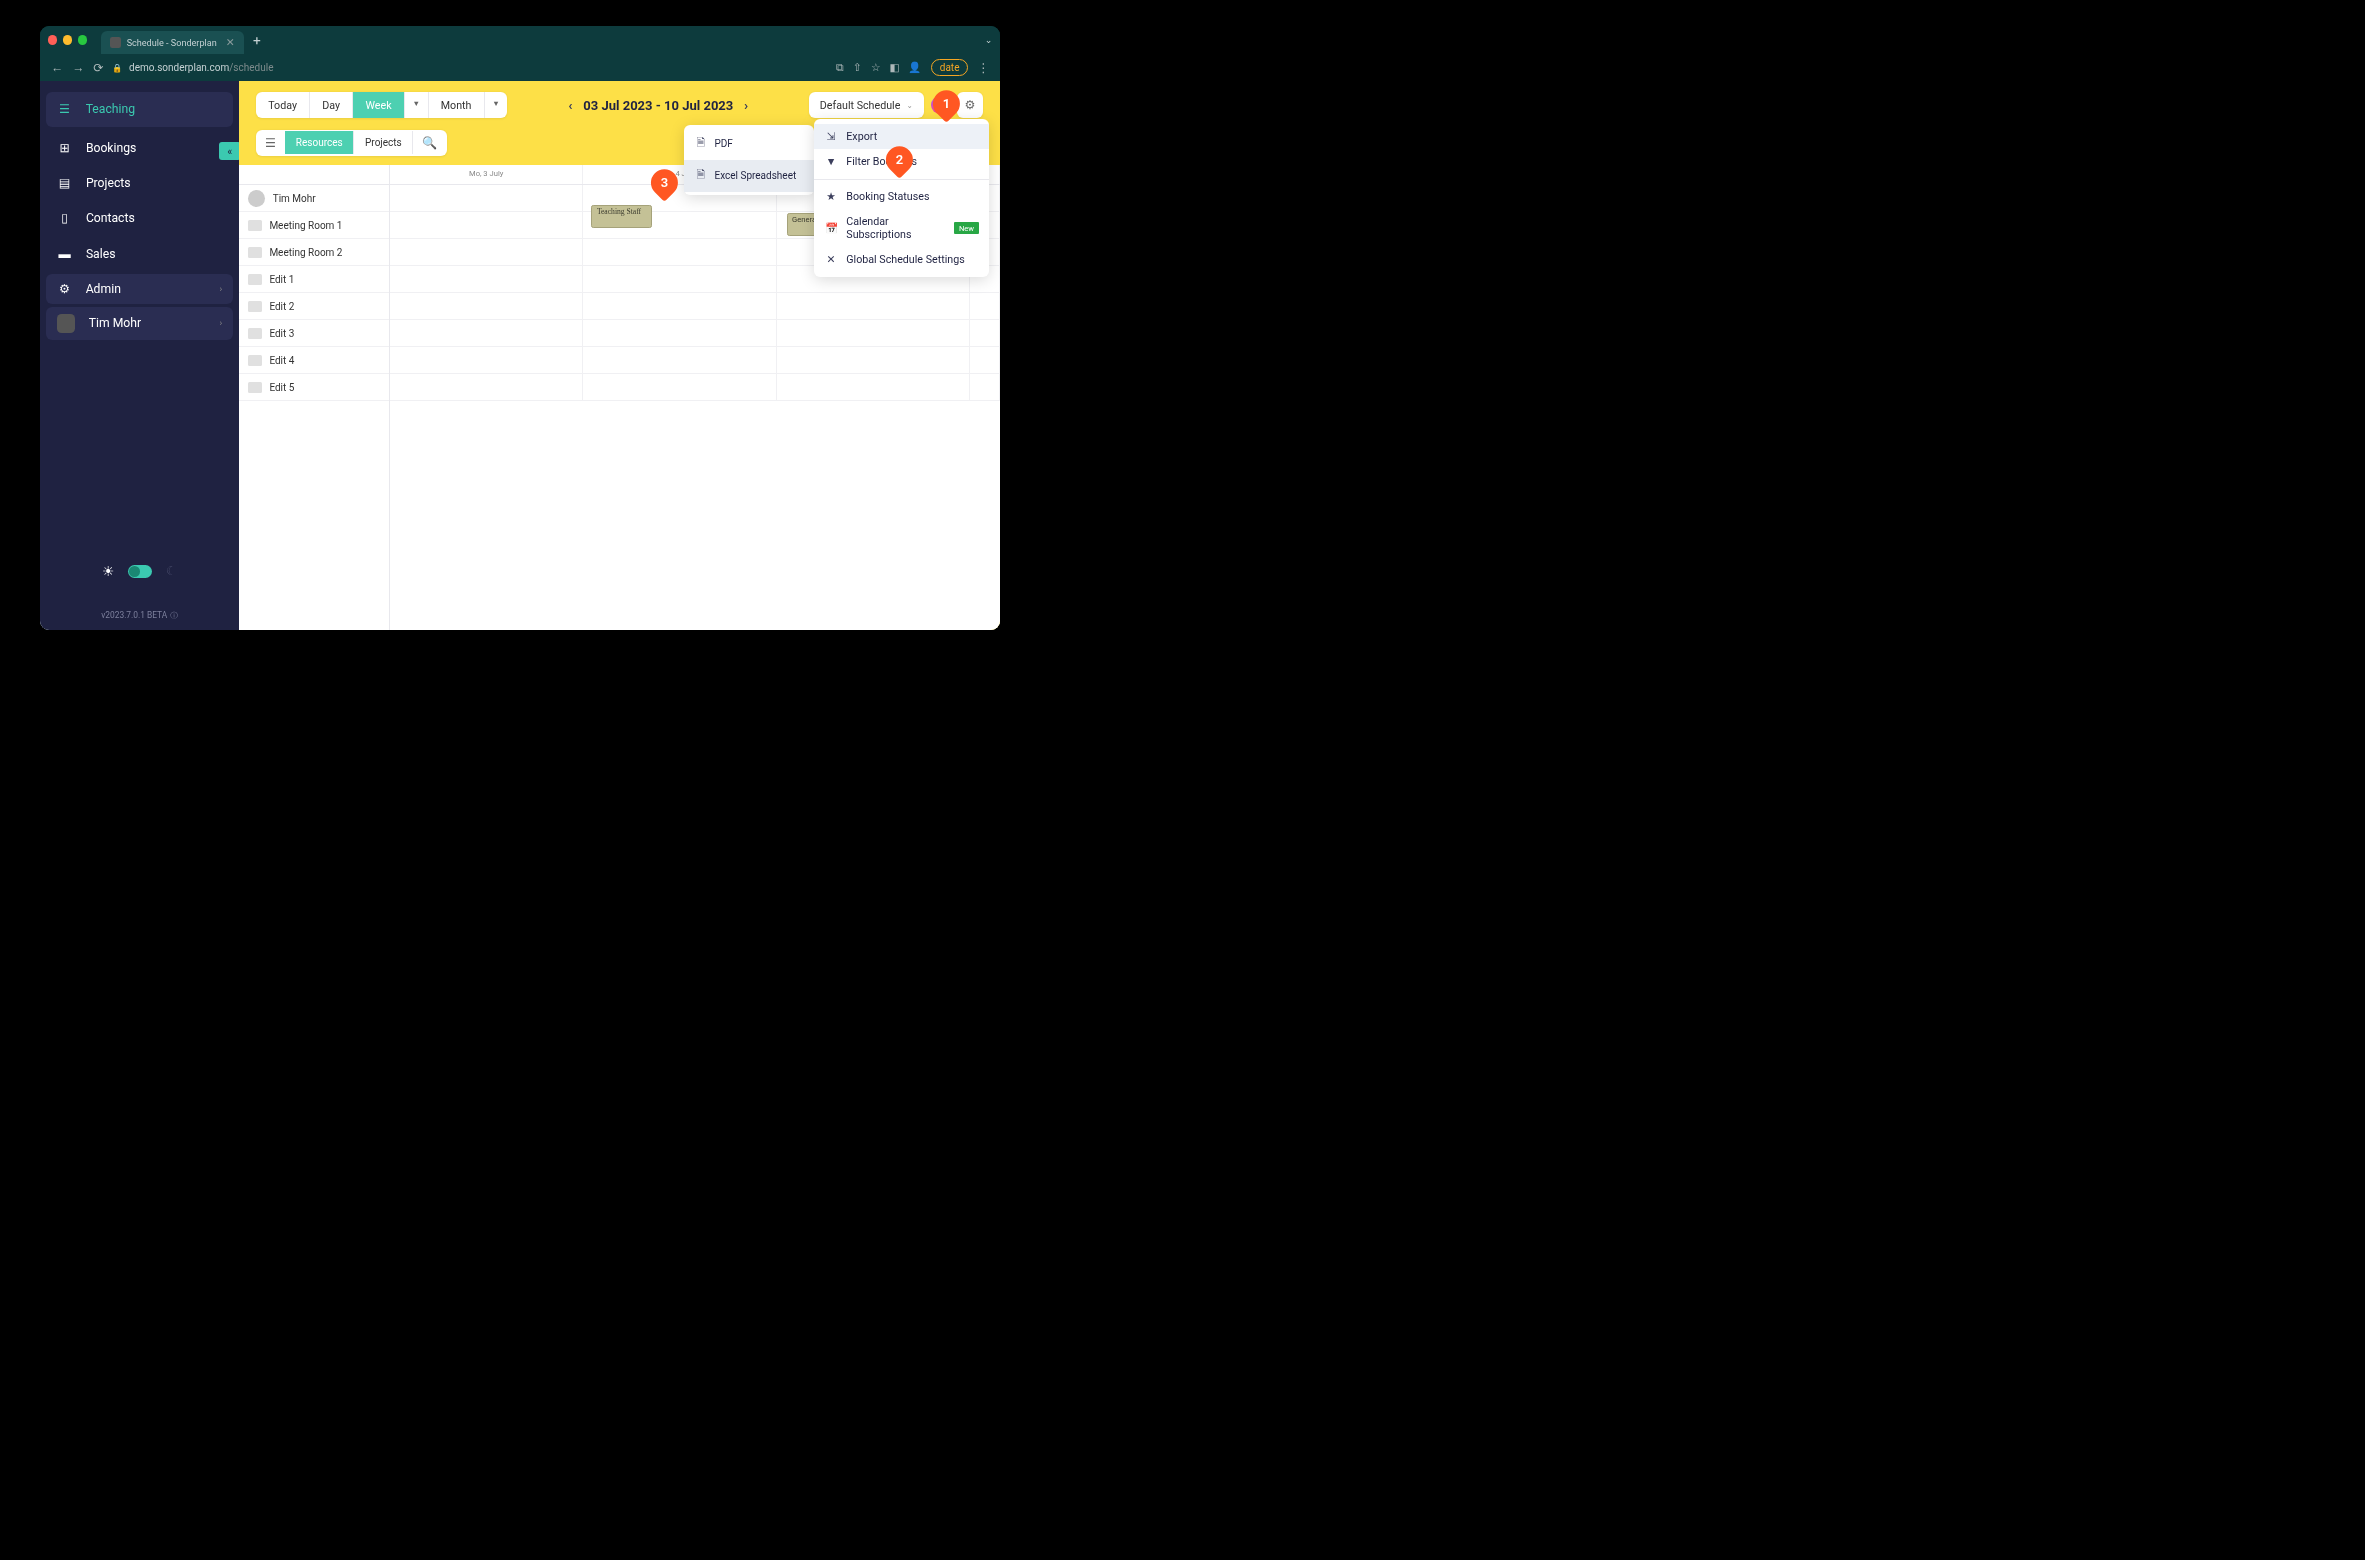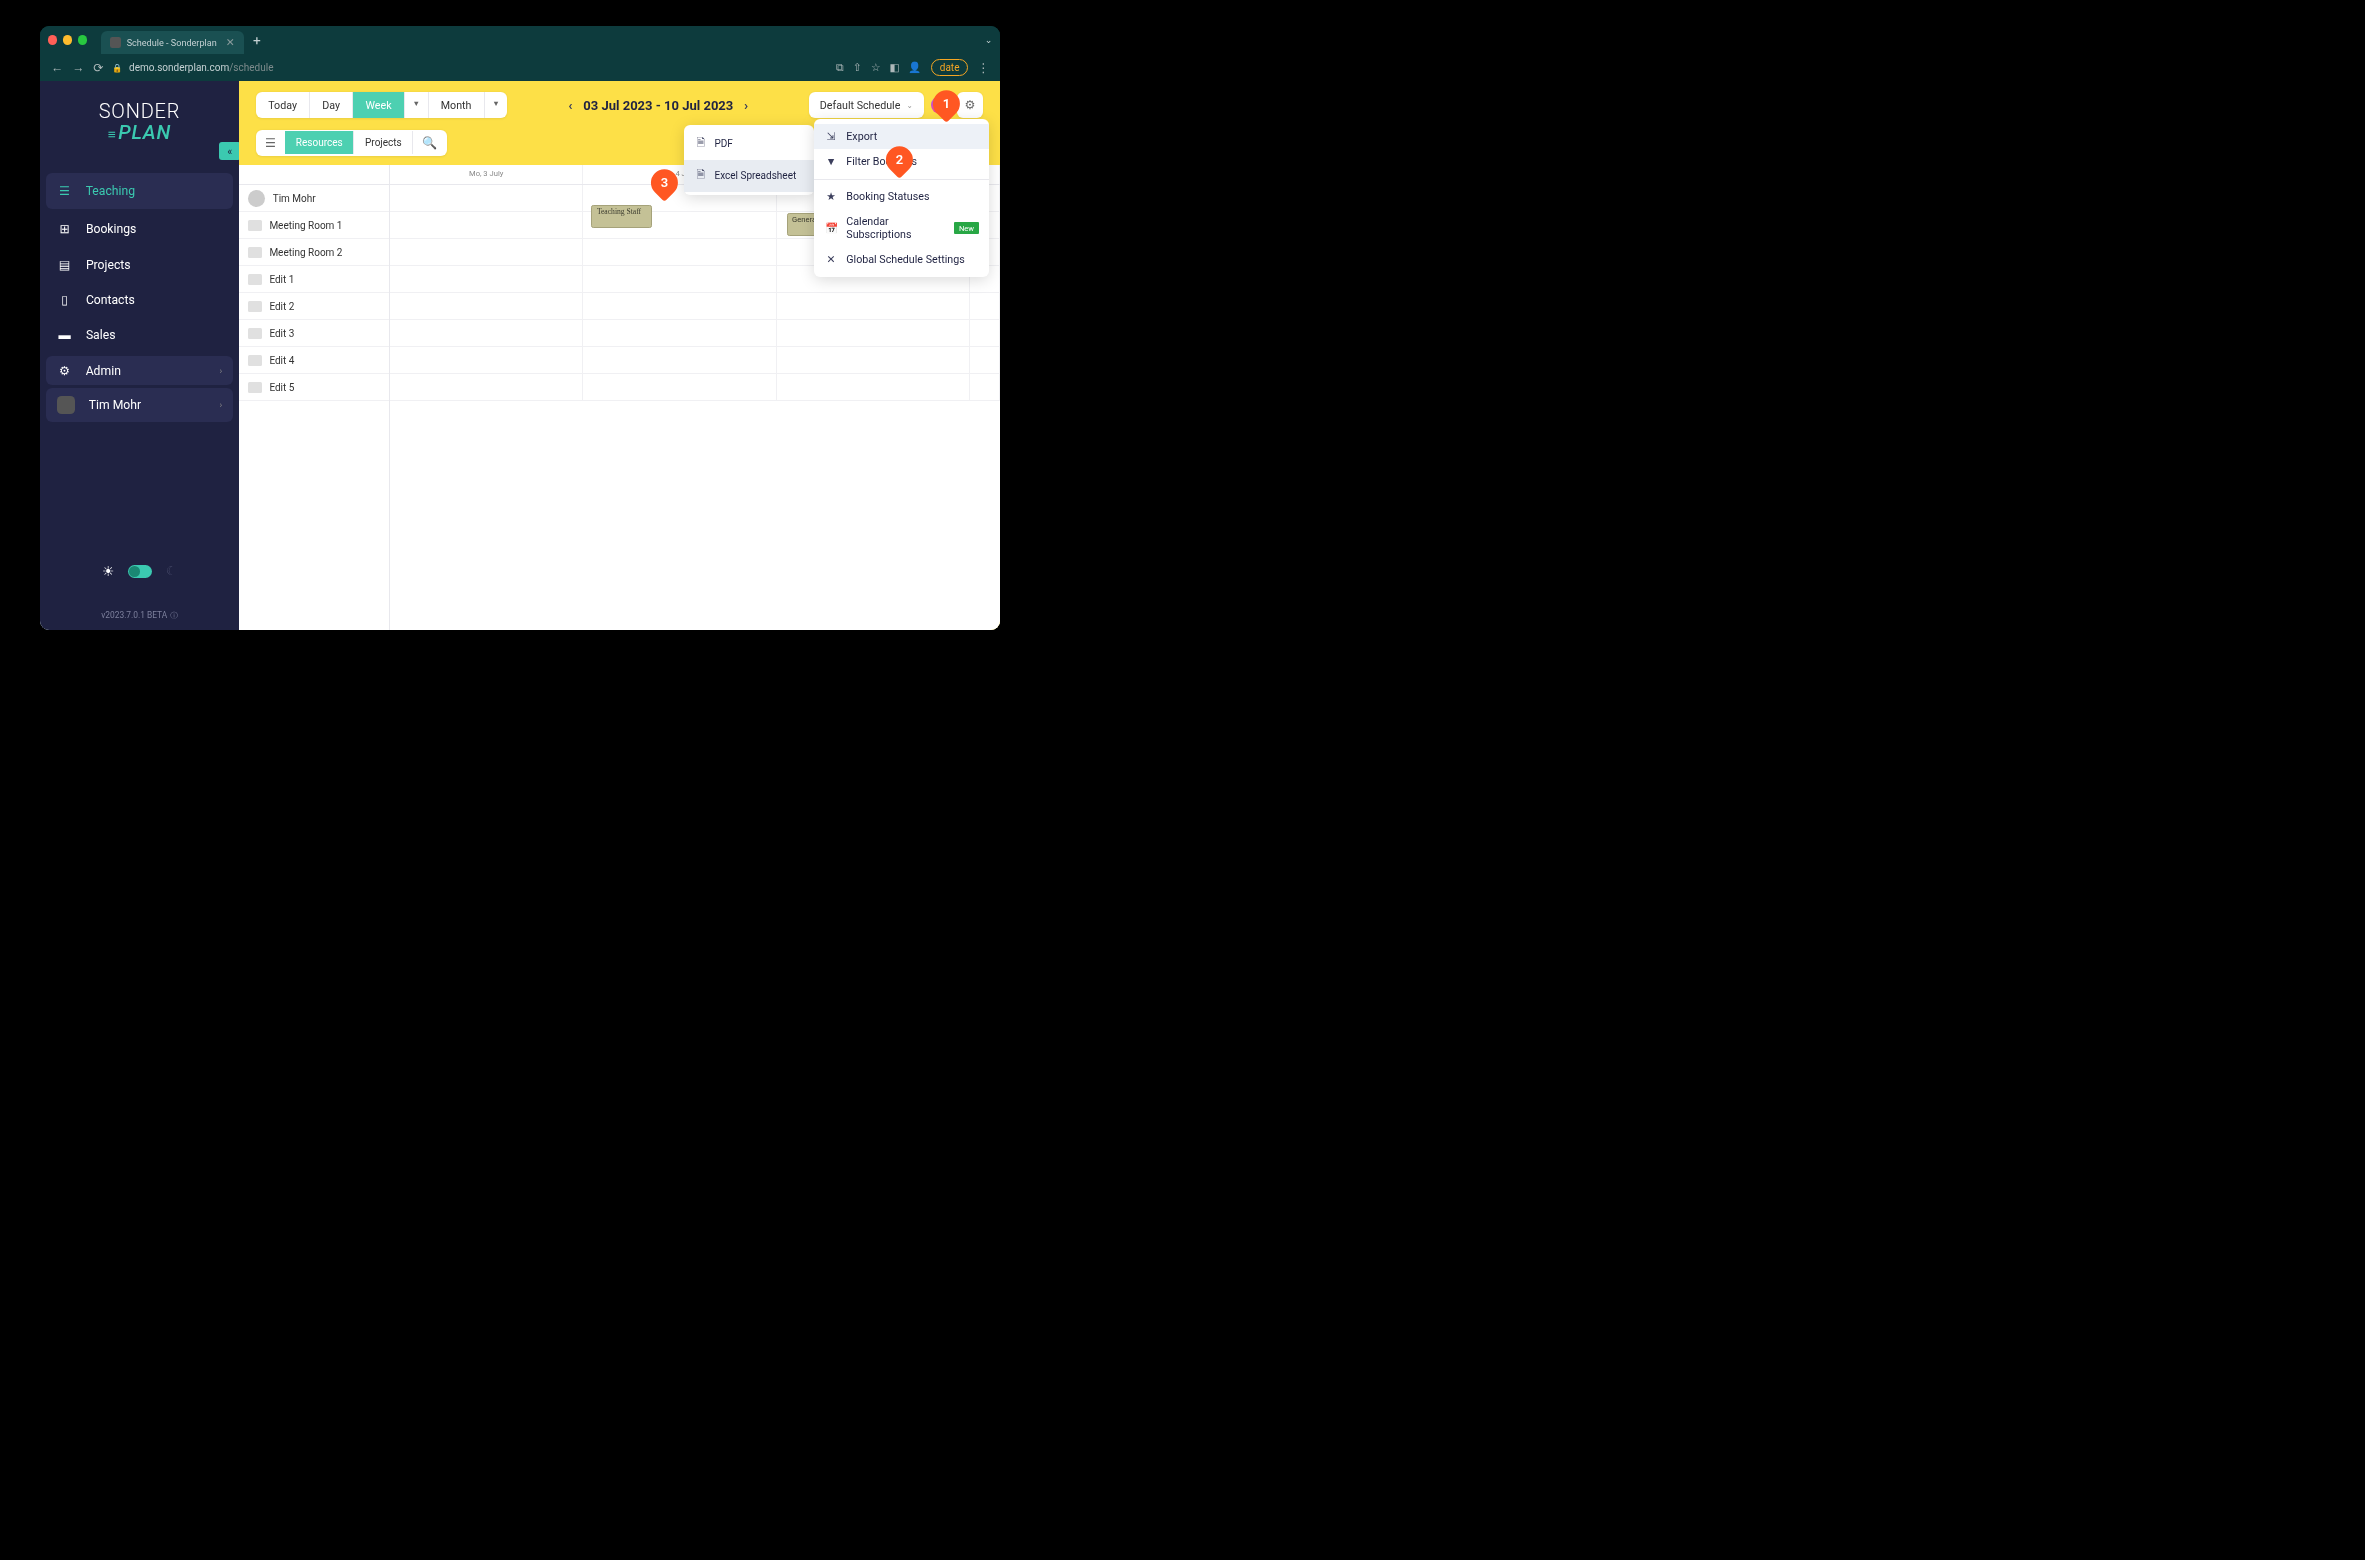--- a/index.html
+++ b/index.html
@@ -148,24 +148,20 @@
       <span class="url-icon">☆</span>
       <span class="url-icon">◧</span>
       <span class="url-icon">👤</span>
       <span class="update-btn">date</span>
       <span class="kebab">⋮</span>
     </div>
   </div>
 
   <div class="app">
     <div class="sidebar">
-      <div class="logo">
-        <div class="logo-text"><span>SONDER</span></div>
-        <div class="logo-text" style="margin-top:-3px;"><span class="logo-lines">≡</span><span class="logo-plan">PLAN</span></div>
-      </div>
       <div class="collapse-btn">«</div>
       <div class="nav-items">
         <div class="nav-item active">
           <span class="nav-icon">☰</span>
           <span>Teaching</span>
         </div>
         <div class="nav-item">
           <span class="nav-icon">⊞</span>
           <span>Bookings</span>
         </div>

